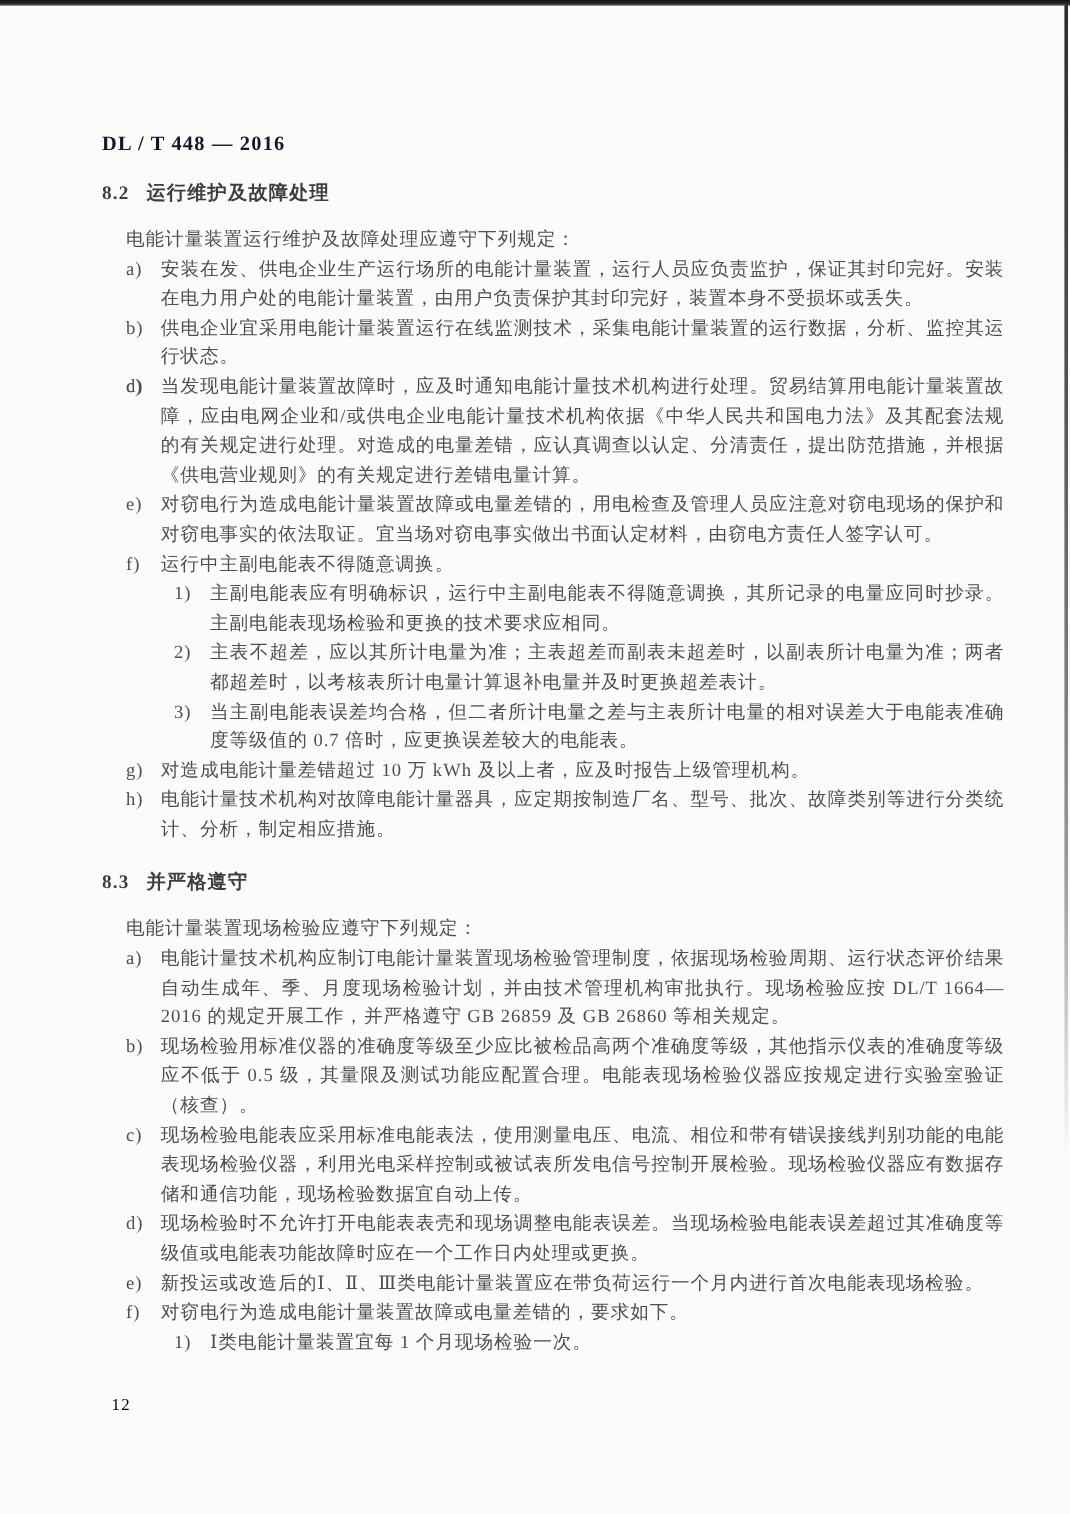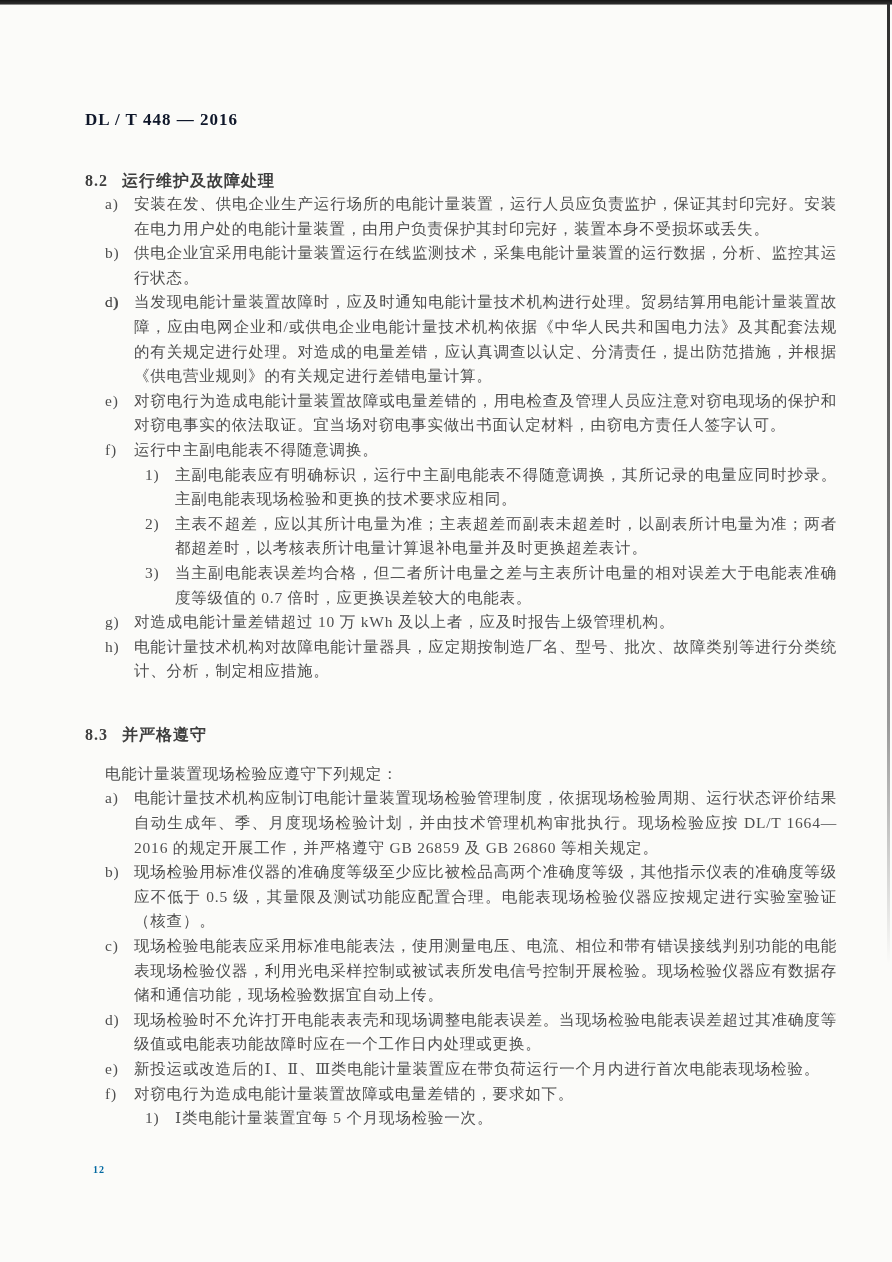--- a/index.html
+++ b/index.html
@@ -22,55 +22,56 @@
     background: linear-gradient(to bottom, #2e2e2e 0%, #555 35%, #9a9a9a 75%, rgba(190,190,190,0) 100%);
   }
   .content {
     position: absolute; left: 85px; top: 110px; width: 752px;
   }
   .doc-header {
     font-size: 17px; font-weight: bold; color: #0f172a;
     letter-spacing: 1px;
   }
   .sec-heading {
-    margin-top: 41px;
+    margin-top: 21px;
     font-size: 16px; font-weight: bold; color: #3e3e3e;
     letter-spacing: 1px;
   }
   .sec-heading .sec-num { margin-right: 14px; }
   .sec-intro {
     margin: 16px 0 0 20px;
     font-size: 15.5px; line-height: 24.6px; letter-spacing: .8px;
   }
   .list { margin-left: 20px; }
   .li {
     position: relative; padding-left: 29px;
     font-size: 15.5px; line-height: 24.6px; letter-spacing: .8px;
     text-align: justify; text-justify: inter-character;
   }
   .li .lab { position: absolute; left: 0; top: 0; }
   .li.sub { margin-left: 40px; padding-left: 30px; }
   .page-num {
     position: absolute; left: 93px; top: 1164px;
-    font-size: 10px; font-weight: bold; color: #0369a1; letter-spacing: 1px;
+    font-size: 14px; font-weight: normal; color: #000000; letter-spacing: 1px;
   }
 </style>
 </head>
 <body>
 
 <div class="scan-top"></div>
 <div class="scan-right"></div>
 
 <div class="content">
 
   <div class="doc-header">DL / T 448 — 2016</div>
 
   <div class="sec-heading">
     <span class="sec-num">8.2</span><span>运行维护及故障处理</span>
   </div>
+  <div class="sec-intro">电能计量装置运行维护及故障处理应遵守下列规定：</div>
   <div class="list">
       <div class="li"><span class="lab">a)</span><span>安装在发、供电企业生产运行场所的电能计量装置，运行人员应负责监护，保证其封印完好。安装在电力用户处的电能计量装置，由用户负责保护其封印完好，装置本身不受损坏或丢失。</span></div>
       <div class="li"><span class="lab">b)</span><span>供电企业宜采用电能计量装置运行在线监测技术，采集电能计量装置的运行数据，分析、监控其运行状态。</span></div>
       <div class="li"><span class="lab">c)</span></div>
       <div class="li"><span class="lab">d)</span><span>当发现电能计量装置故障时，应及时通知电能计量技术机构进行处理。贸易结算用电能计量装置故障，应由电网企业和/或供电企业电能计量技术机构依据《中华人民共和国电力法》及其配套法规的有关规定进行处理。对造成的电量差错，应认真调查以认定、分清责任，提出防范措施，并根据《供电营业规则》的有关规定进行差错电量计算。</span></div>
       <div class="li"><span class="lab">e)</span><span>对窃电行为造成电能计量装置故障或电量差错的，用电检查及管理人员应注意对窃电现场的保护和对窃电事实的依法取证。宜当场对窃电事实做出书面认定材料，由窃电方责任人签字认可。</span></div>
       <div class="li"><span class="lab">f)</span><span>运行中主副电能表不得随意调换。</span></div>
       <div class="li sub"><span class="lab">1)</span><span>主副电能表应有明确标识，运行中主副电能表不得随意调换，其所记录的电量应同时抄录。主副电能表现场检验和更换的技术要求应相同。</span></div>
       <div class="li sub"><span class="lab">2)</span><span>主表不超差，应以其所计电量为准；主表超差而副表未超差时，以副表所计电量为准；两者都超差时，以考核表所计电量计算退补电量并及时更换超差表计。</span></div>
       <div class="li sub"><span class="lab">3)</span><span>当主副电能表误差均合格，但二者所计电量之差与主表所计电量的相对误差大于电能表准确度等级值的 0.7 倍时，应更换误差较大的电能表。</span></div>
@@ -82,18 +83,18 @@
     <span class="sec-num">8.3</span><span>并严格遵守</span>
   </div>
   <div class="sec-intro">电能计量装置现场检验应遵守下列规定：</div>
   <div class="list">
       <div class="li"><span class="lab">a)</span><span>电能计量技术机构应制订电能计量装置现场检验管理制度，依据现场检验周期、运行状态评价结果自动生成年、季、月度现场检验计划，并由技术管理机构审批执行。现场检验应按 DL/T 1664—2016 的规定开展工作，并严格遵守 GB 26859 及 GB 26860 等相关规定。</span></div>
       <div class="li"><span class="lab">b)</span><span>现场检验用标准仪器的准确度等级至少应比被检品高两个准确度等级，其他指示仪表的准确度等级应不低于 0.5 级，其量限及测试功能应配置合理。电能表现场检验仪器应按规定进行实验室验证（核查）。</span></div>
       <div class="li"><span class="lab">c)</span><span>现场检验电能表应采用标准电能表法，使用测量电压、电流、相位和带有错误接线判别功能的电能表现场检验仪器，利用光电采样控制或被试表所发电信号控制开展检验。现场检验仪器应有数据存储和通信功能，现场检验数据宜自动上传。</span></div>
       <div class="li"><span class="lab">d)</span><span>现场检验时不允许打开电能表表壳和现场调整电能表误差。当现场检验电能表误差超过其准确度等级值或电能表功能故障时应在一个工作日内处理或更换。</span></div>
       <div class="li"><span class="lab">e)</span><span>新投运或改造后的Ⅰ、Ⅱ、Ⅲ类电能计量装置应在带负荷运行一个月内进行首次电能表现场检验。</span></div>
       <div class="li"><span class="lab">f)</span><span>对窃电行为造成电能计量装置故障或电量差错的，要求如下。</span></div>
-      <div class="li sub"><span class="lab">1)</span><span>Ⅰ类电能计量装置宜每 5 个月现场检验一次。</span></div>
+      <div class="li sub"><span class="lab">1)</span><span>Ⅰ类电能计量装置宜每 1 个月现场检验一次。</span></div>
     </div>
 
 </div>
 
 <div class="page-num">12</div>
 
 </body></html>

